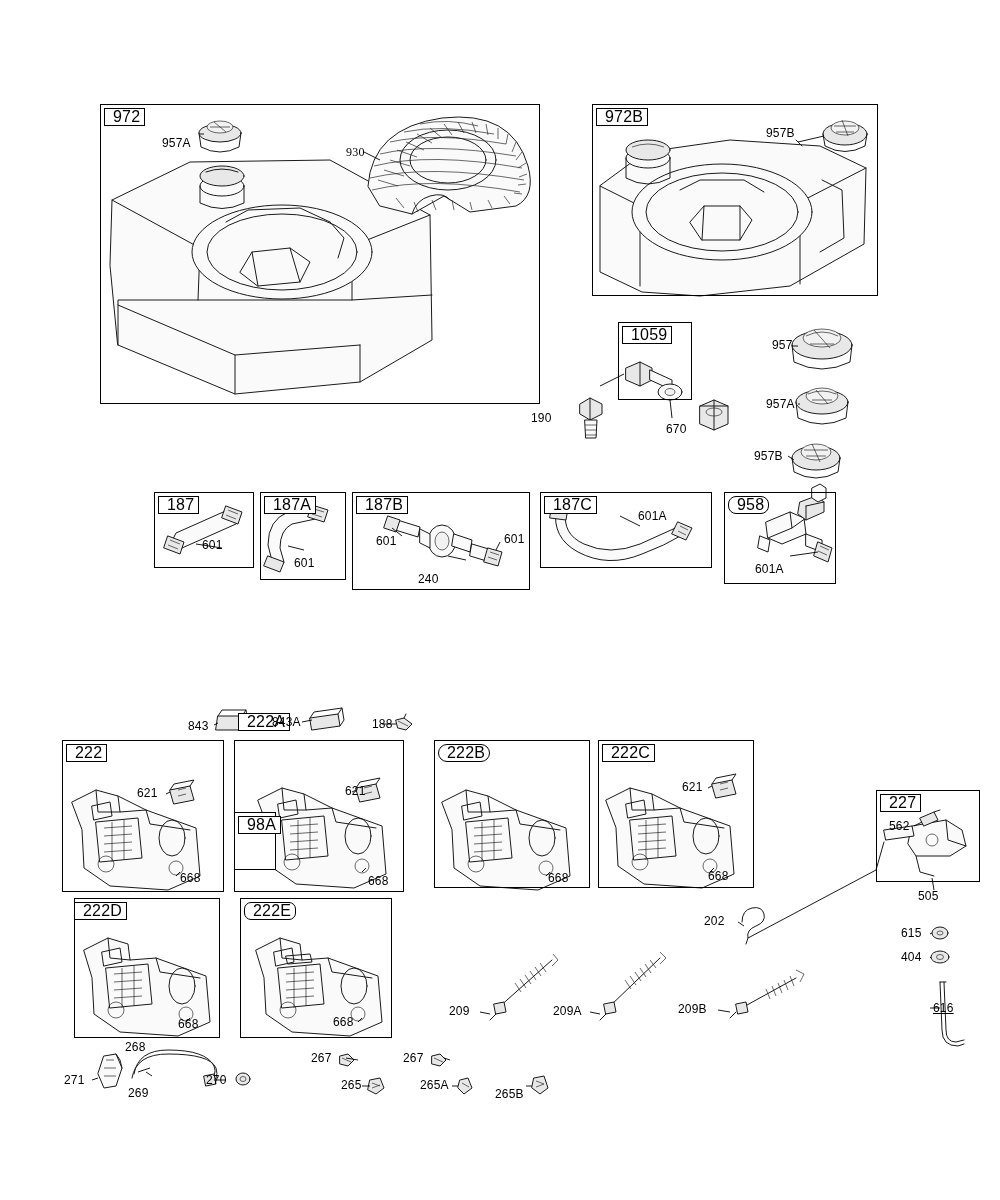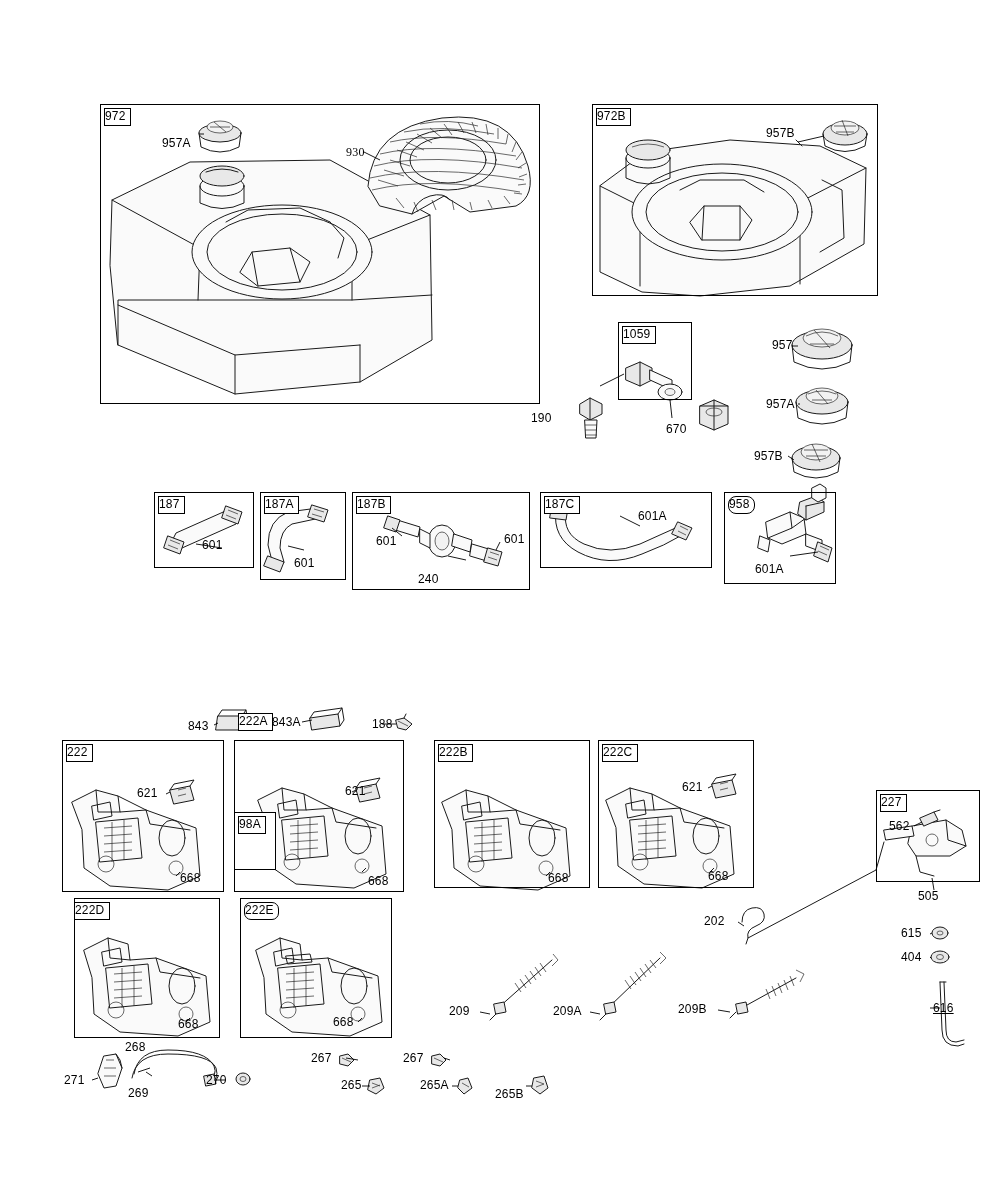--- a/index.html
+++ b/index.html
@@ -29,23 +29,23 @@
   .lbl {
     position: absolute;
     font-size: 12px;
     line-height: 13px;
     letter-spacing: 0.2px;
     white-space: nowrap;
     color: #000;
   }
   .lbl.boxed {
     border: 1px solid #000;
-    padding: 1px 4px 2px 0;
+    padding: 1px 4px 2px 8px;
     background: #fff;
-    font-size: 12px;
+    font-size: 16px;
   }
   svg.art {
     position: absolute;
     left: 0; top: 0;
     width: 1000px;
     height: 1200px;
     pointer-events: none;
   }
   svg.art * {
     vector-effect: non-scaling-stroke;
@@ -494,21 +494,21 @@
 
   <div class="lbl boxed" style="left:158px; top:496px;">187</div>
   <div class="lbl boxed" style="left:264px; top:496px;">187A</div>
   <div class="lbl boxed" style="left:356px; top:496px;">187B</div>
   <div class="lbl boxed" style="left:544px; top:496px;">187C</div>
   <div class="lbl boxed" style="left:728px; top:496px;border-radius:8px;">958</div>
 
   <div class="lbl boxed" style="left:66px; top:744px;">222</div>
   <div class="lbl boxed" style="left:238px; top:713px;">222A</div>
   <div class="lbl boxed" style="left:238px; top:816px;">98A</div>
-  <div class="lbl boxed" style="left:438px; top:744px;">222B</div>
+  <div class="lbl boxed" style="left:438px; top:744px;border-radius:9px;">222B</div>
   <div class="lbl boxed" style="left:602px; top:744px;">222C</div>
   <div class="lbl boxed" style="left:880px; top:794px;">227</div>
   <div class="lbl boxed" style="left:74px; top:902px;text-align:right;">222D</div>
   <div class="lbl boxed" style="left:244px; top:902px;border-radius:7px;">222E</div>
 
   <div class="lbl" style="left:162px; top:137px;">957A</div>
   <div class="lbl" style="left:346px; top:146px;font-family:Liberation Serif, serif;">930</div>
   <div class="lbl" style="left:766px; top:127px;">957B</div>
 
   <div class="lbl" style="left:531px; top:412px;">190</div>

